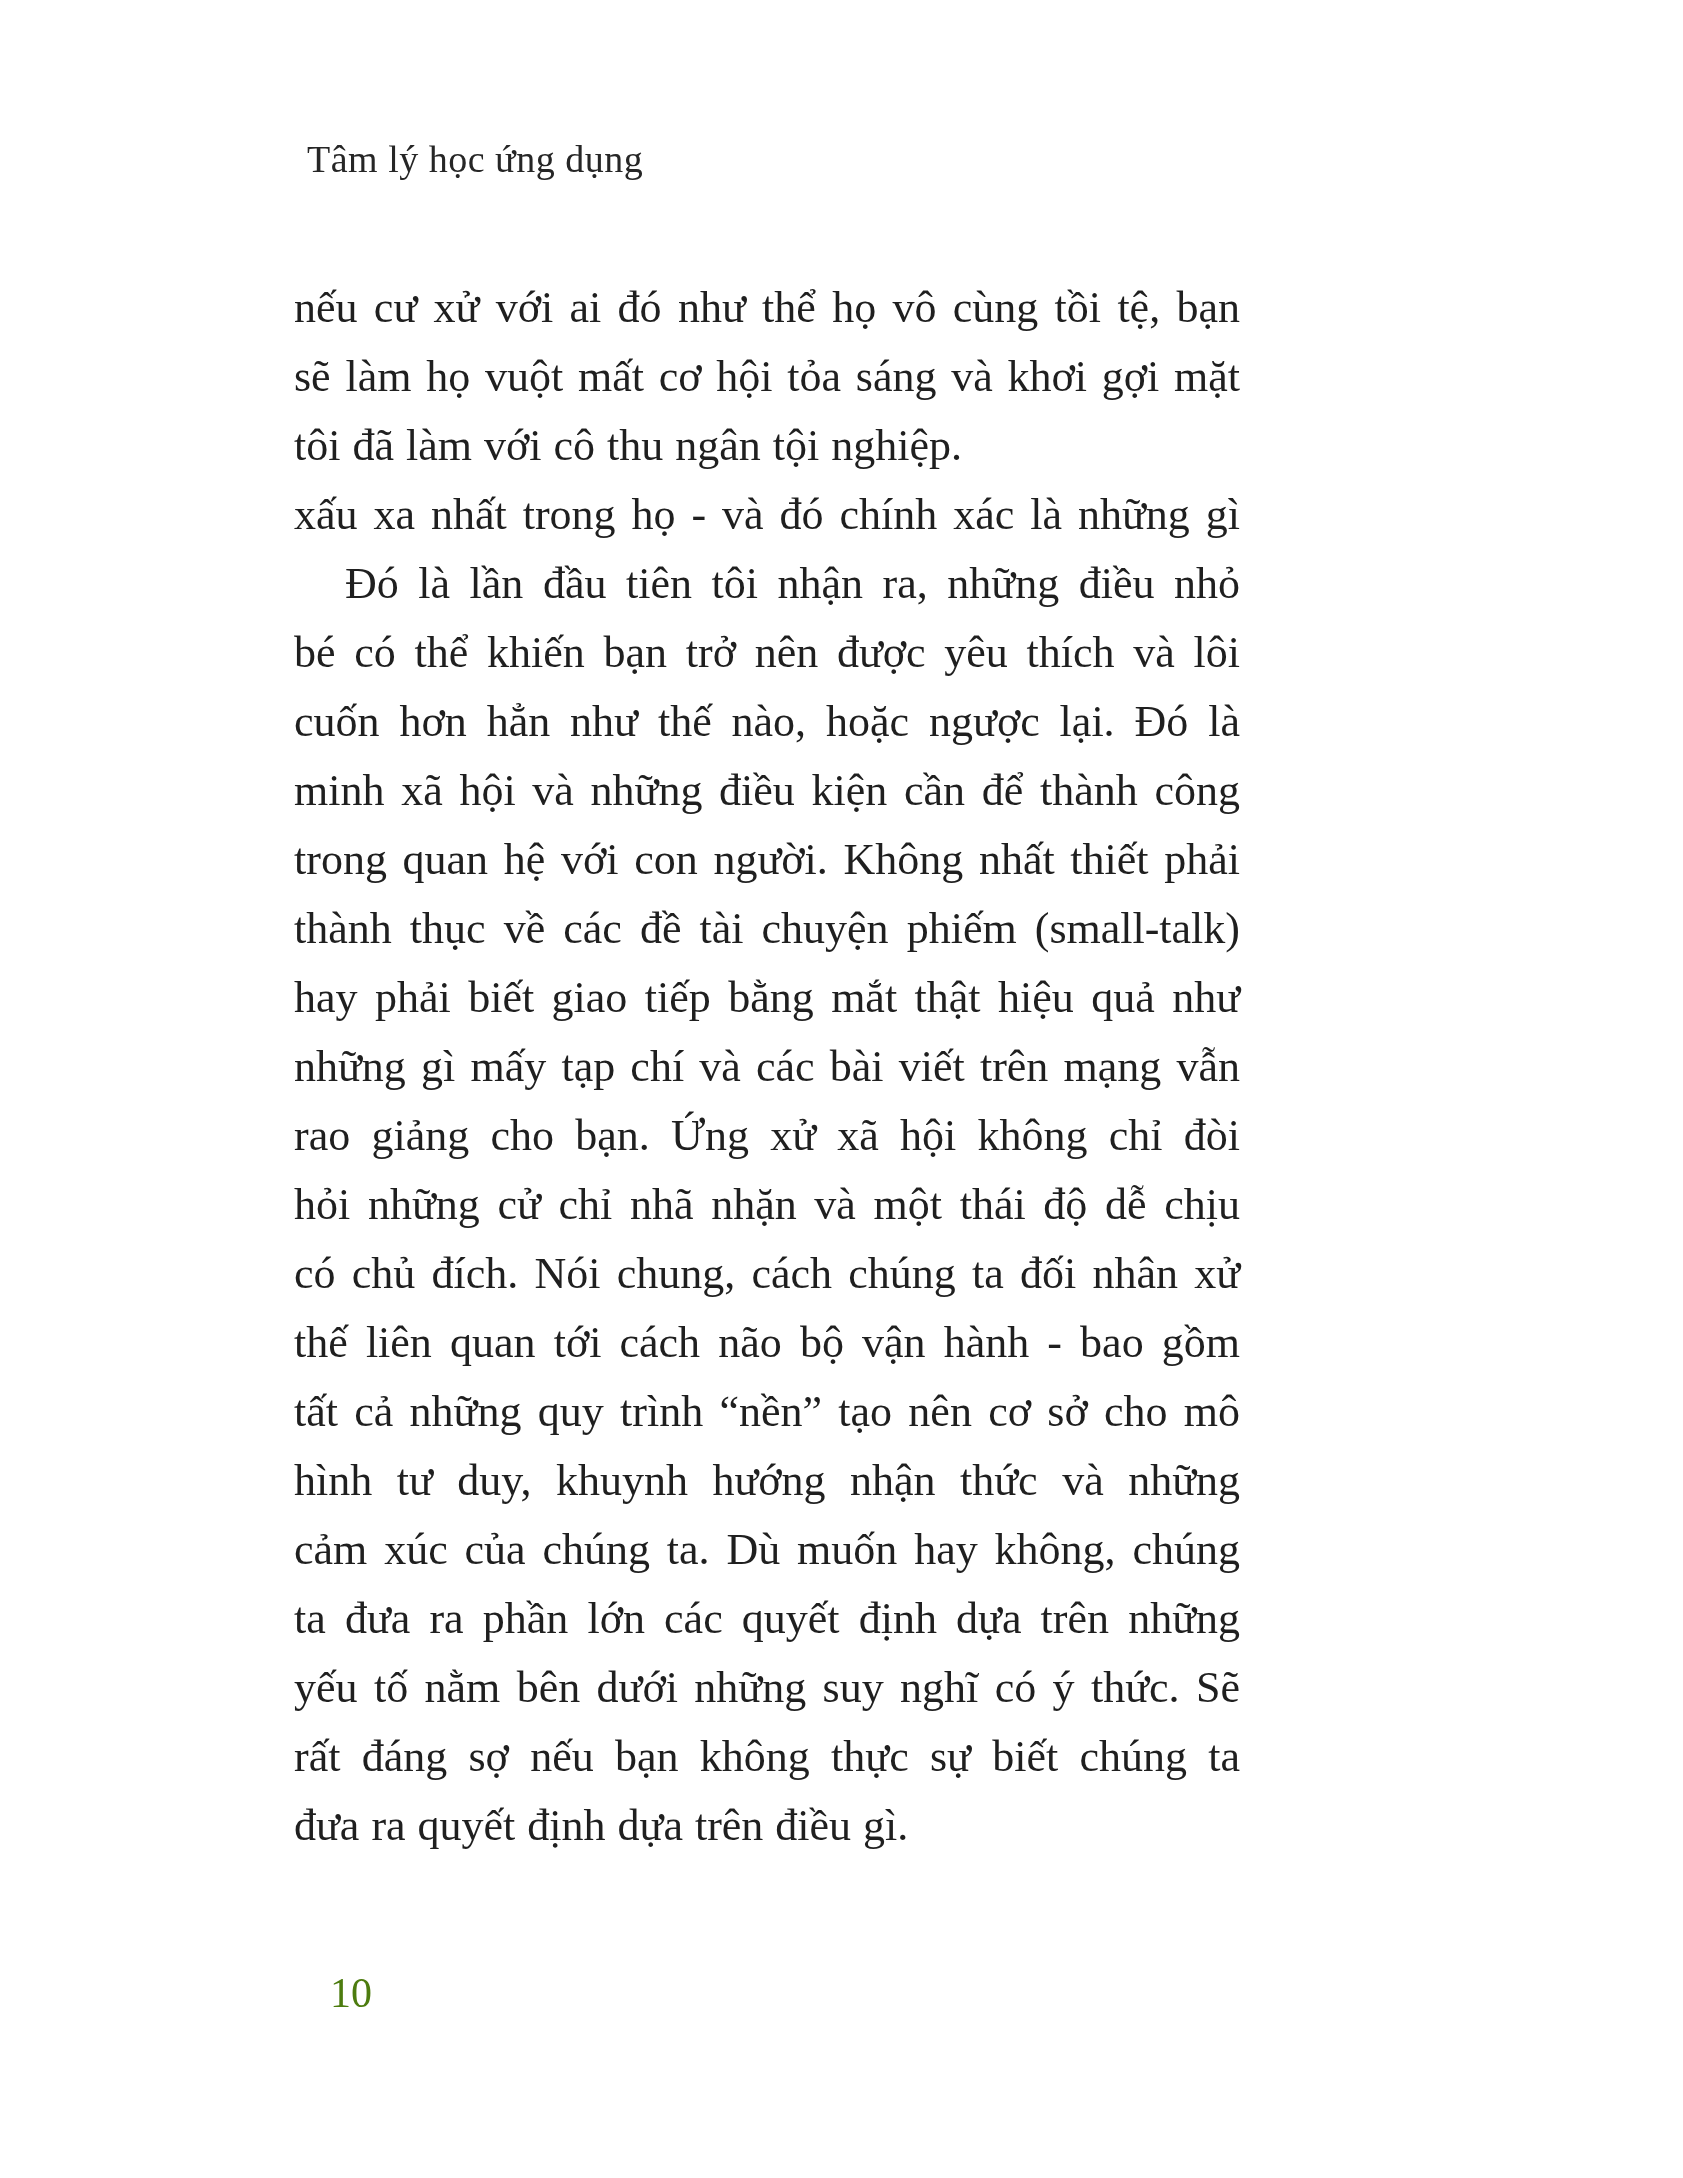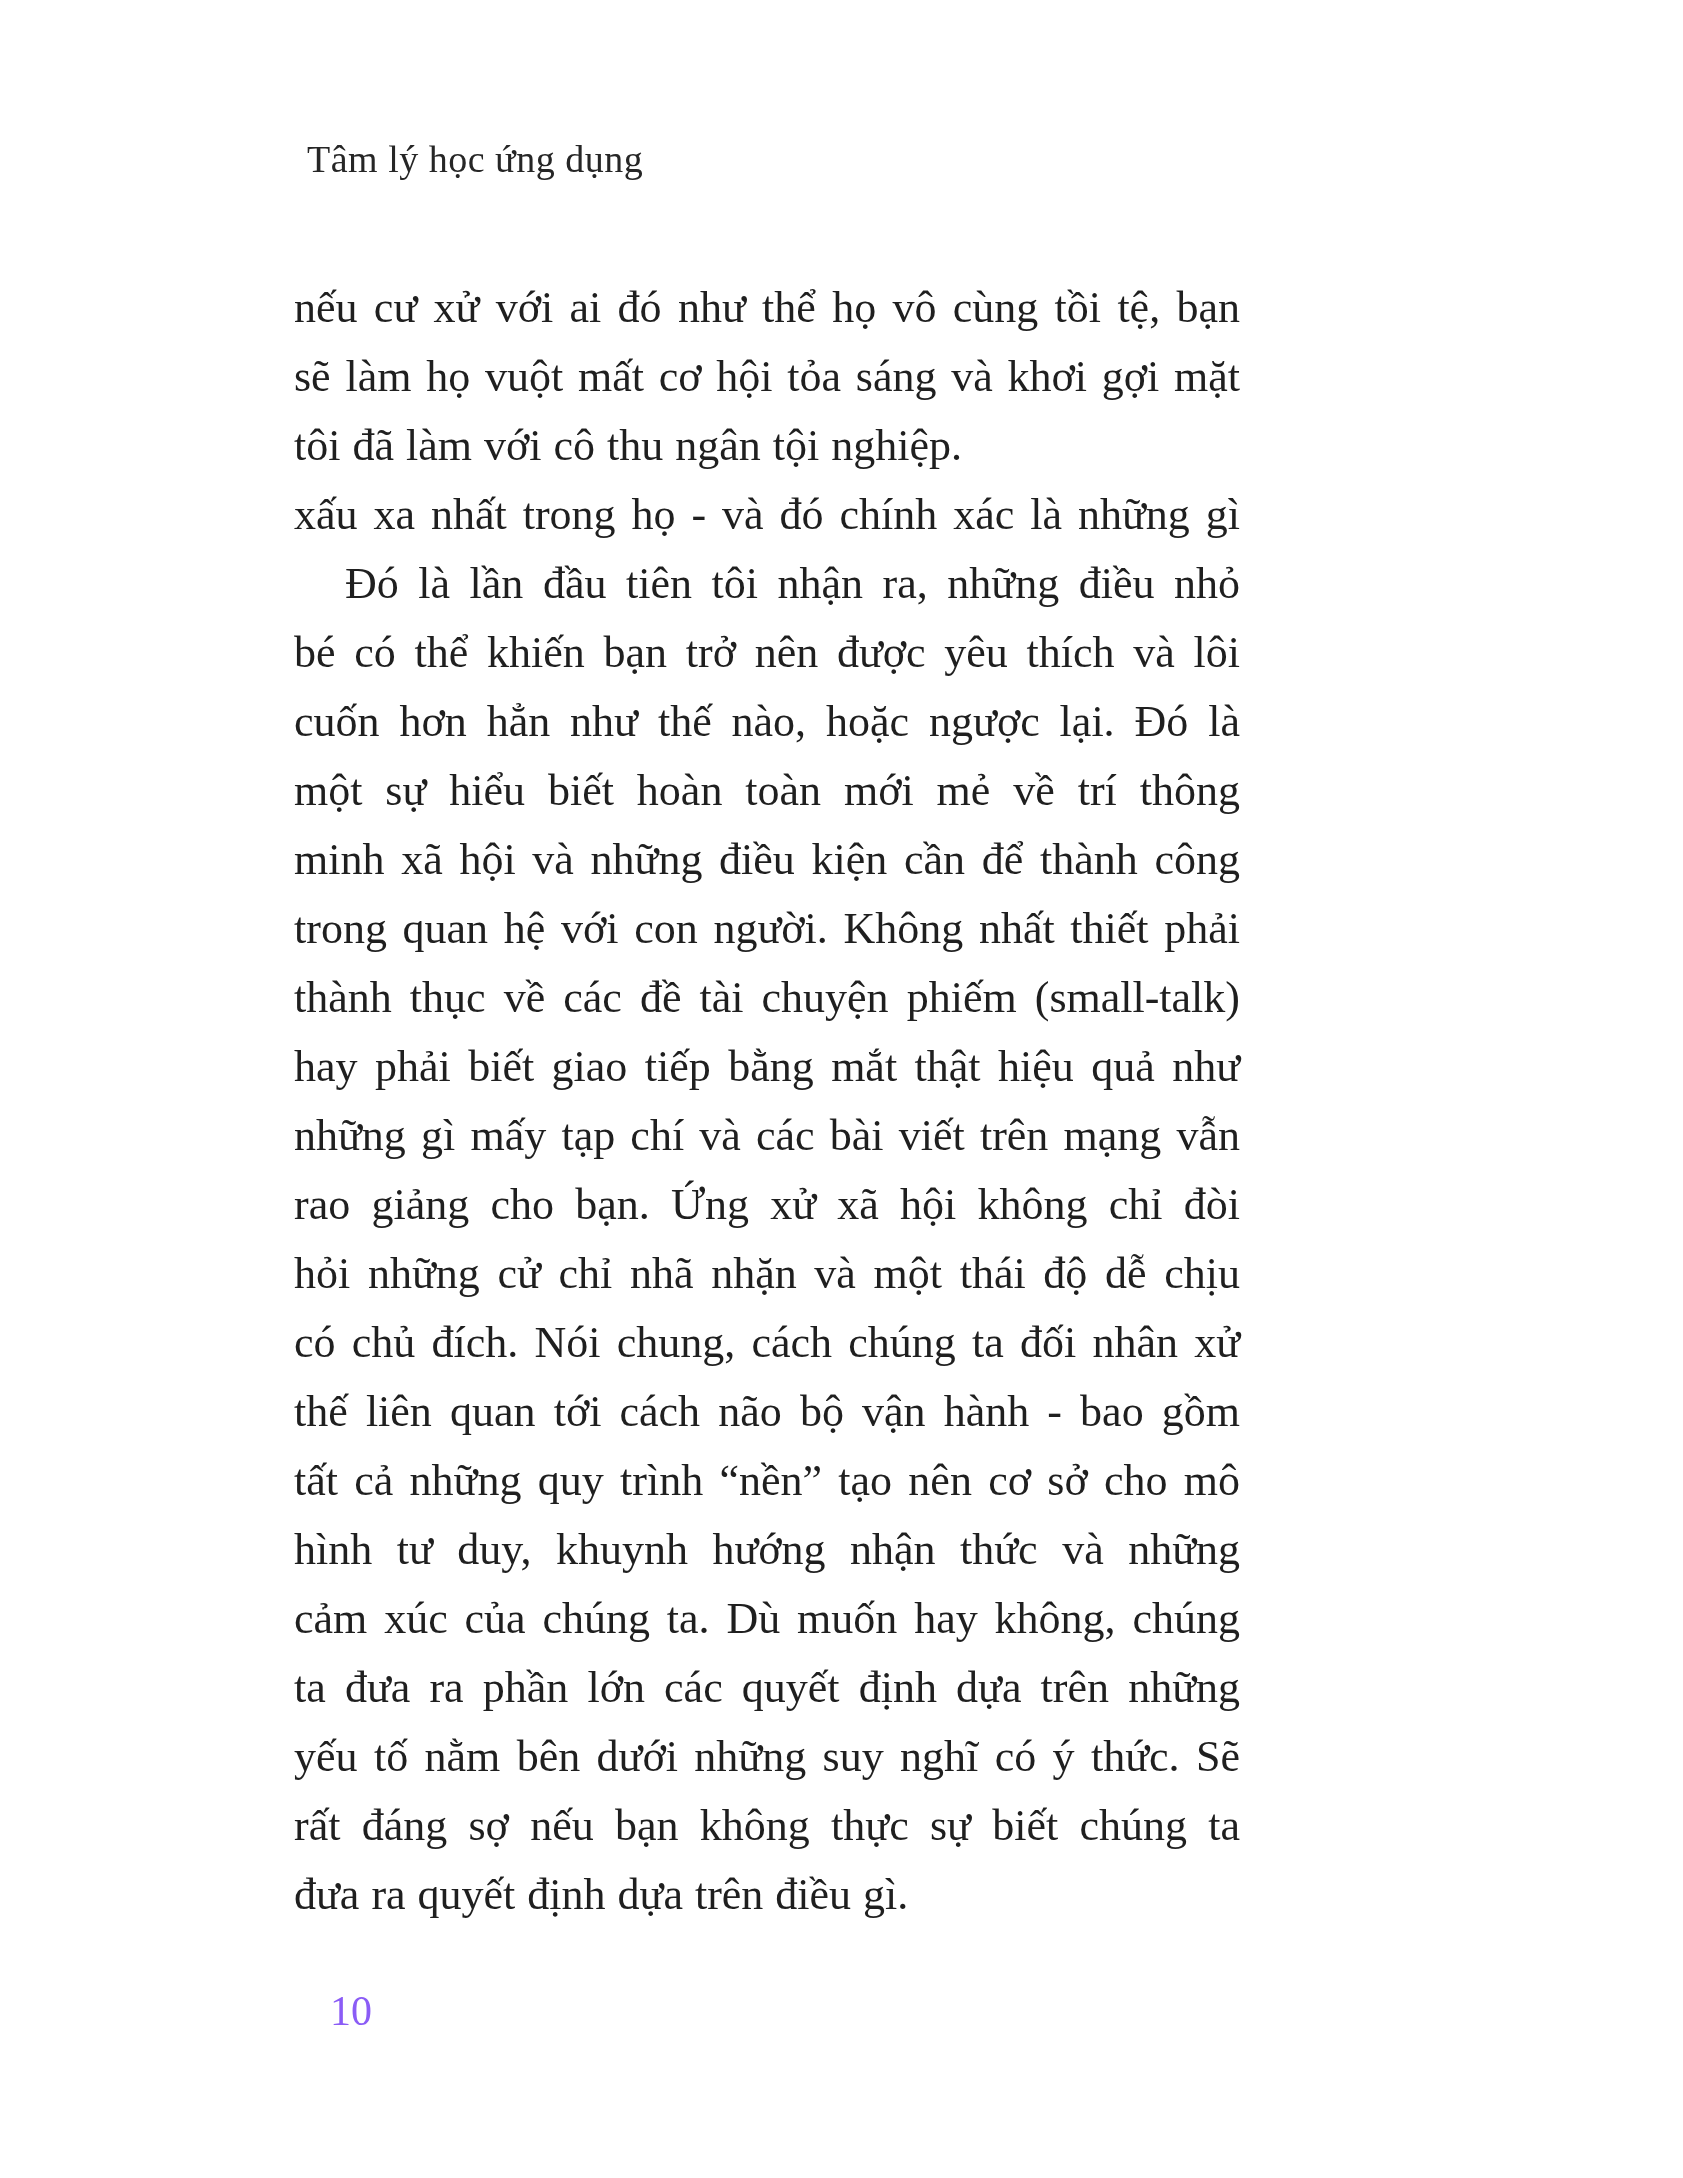--- a/index.html
+++ b/index.html
@@ -49,42 +49,40 @@
   }
   .para.indent .line:first-child {
     text-indent: 51px;
   }
   .page-number {
     position: absolute;
     left: 330px;
     top: 1972px;
     font-size: 42px;
     line-height: 1;
-    color: #8b5cf6;
-    margin-top: 18px;
+    color: #4d7c0f;
   }
 </style>
 </head>
 <body>
 
 <div class="page">
   <div class="running-header">Tâm lý học ứng dụng</div>
 
   <div class="page-body">
       <div class="para">
         <div class="line">nếu cư xử với ai đó như thể họ vô cùng tồi tệ, bạn</div>
         <div class="line">sẽ làm họ vuột mất cơ hội tỏa sáng và khơi gợi mặt</div>
         <div class="line last">tôi đã làm với cô thu ngân tội nghiệp.</div>
         <div class="line">xấu xa nhất trong họ - và đó chính xác là những gì</div>
       </div>
       <div class="para indent">
         <div class="line">Đó là lần đầu tiên tôi nhận ra, những điều nhỏ</div>
         <div class="line">bé có thể khiến bạn trở nên được yêu thích và lôi</div>
         <div class="line">cuốn hơn hẳn như thế nào, hoặc ngược lại. Đó là</div>
-        <div class="line">một sự hiểu biết hoàn toàn mới mẻ về trí thông</div>
         <div class="line">minh xã hội và những điều kiện cần để thành công</div>
         <div class="line">trong quan hệ với con người. Không nhất thiết phải</div>
         <div class="line">thành thục về các đề tài chuyện phiếm (small-talk)</div>
         <div class="line">hay phải biết giao tiếp bằng mắt thật hiệu quả như</div>
         <div class="line">những gì mấy tạp chí và các bài viết trên mạng vẫn</div>
         <div class="line">rao giảng cho bạn. Ứng xử xã hội không chỉ đòi</div>
         <div class="line">hỏi những cử chỉ nhã nhặn và một thái độ dễ chịu</div>
         <div class="line">có chủ đích. Nói chung, cách chúng ta đối nhân xử</div>
         <div class="line">thế liên quan tới cách não bộ vận hành - bao gồm</div>
         <div class="line">tất cả những quy trình “nền” tạo nên cơ sở cho mô</div>

